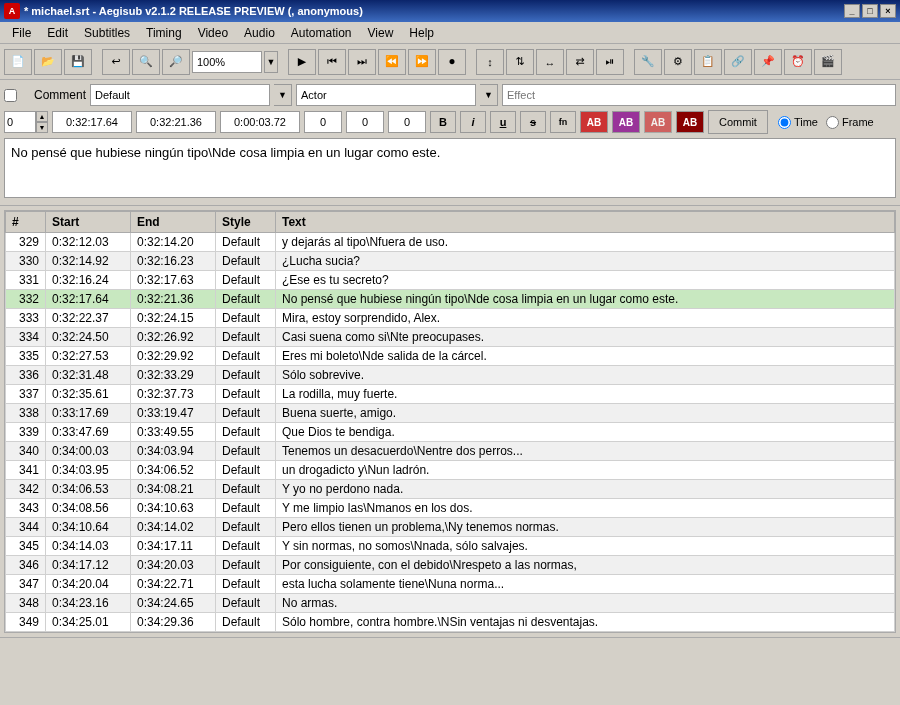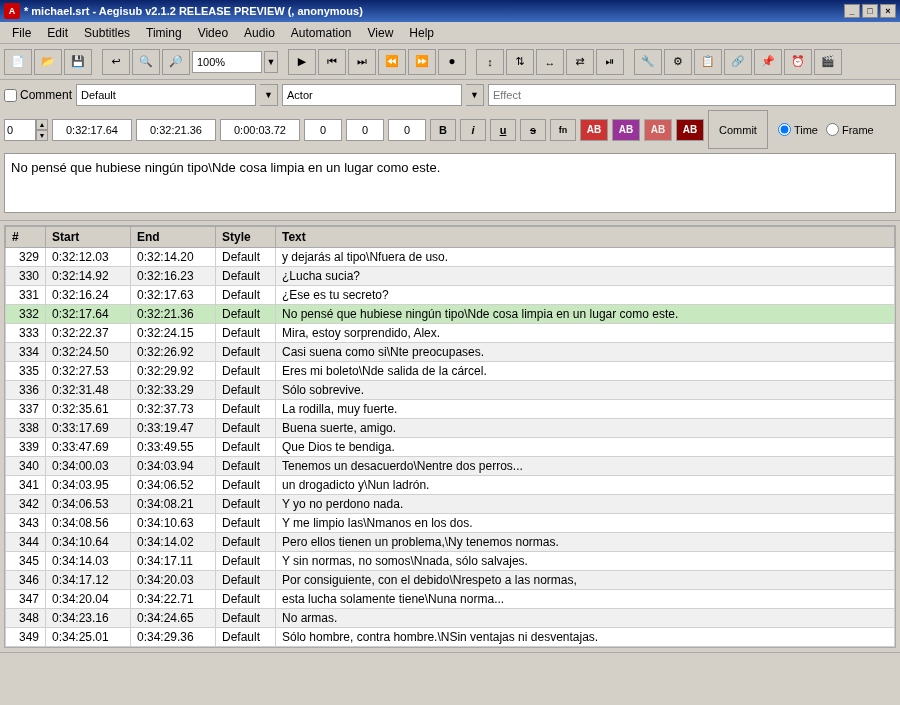--- a/index.html
+++ b/index.html
@@ -131,21 +131,21 @@
     
     #edit-row1 {
       display: flex;
       align-items: center;
       gap: 4px;
       margin-bottom: 4px;
     }
     .checkbox-comment {
       display: flex;
       align-items: center;
-      gap: 3px;
+      gap: 17px;
     }
     .style-select {
       width: 180px;
       height: 22px;
       background: white;
       border: 1px solid #999;
       display: flex;
       align-items: center;
       padding: 0 4px;
       font-size: 11px;
@@ -266,21 +266,21 @@
       border: 1px solid #999;
       display: flex;
       align-items: center;
       justify-content: center;
       cursor: pointer;
       font-size: 10px;
       font-weight: bold;
       color: white;
     }
     .commit-btn {
-      height: 39px;
+      height: 24px;
       padding: 0 10px;
       background: #d4d0c8;
       border: 1px solid #999;
       font-size: 11px;
       cursor: pointer;
       display: flex;
       align-items: center;
     }
     .radio-group {
       display: flex;

